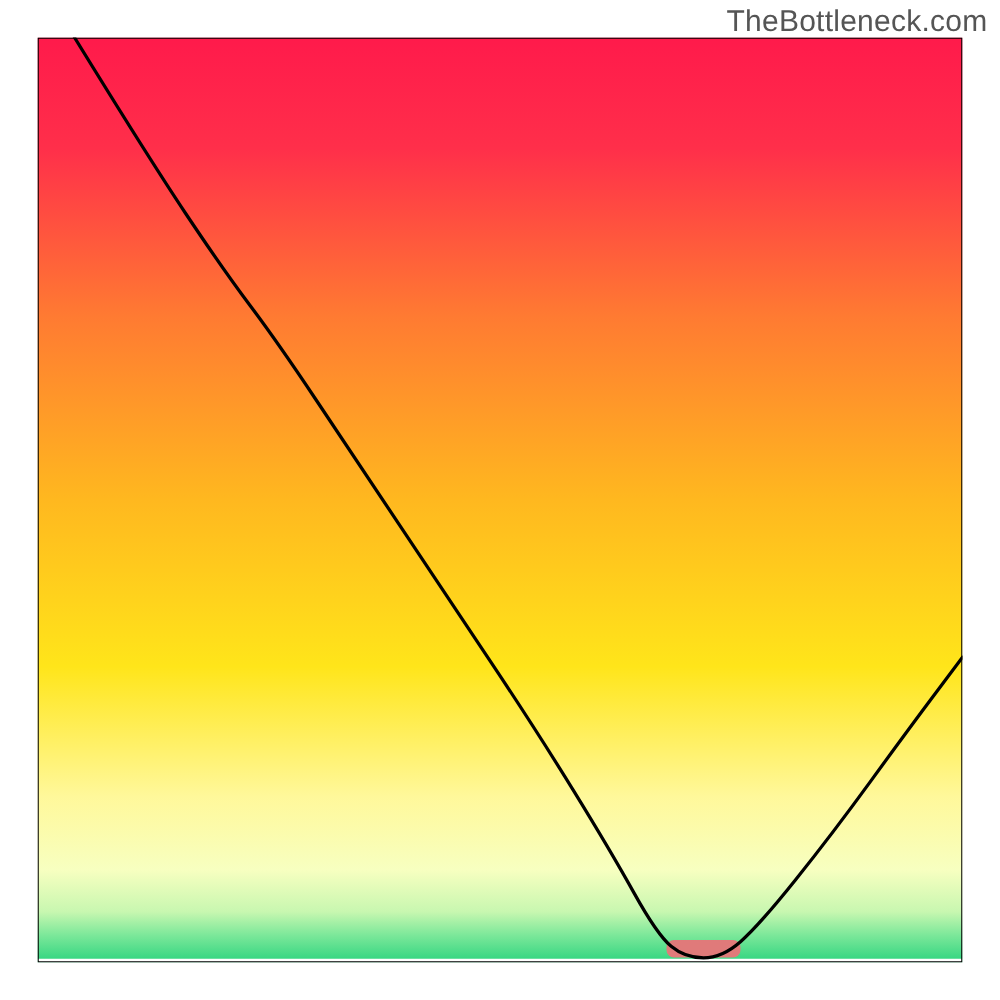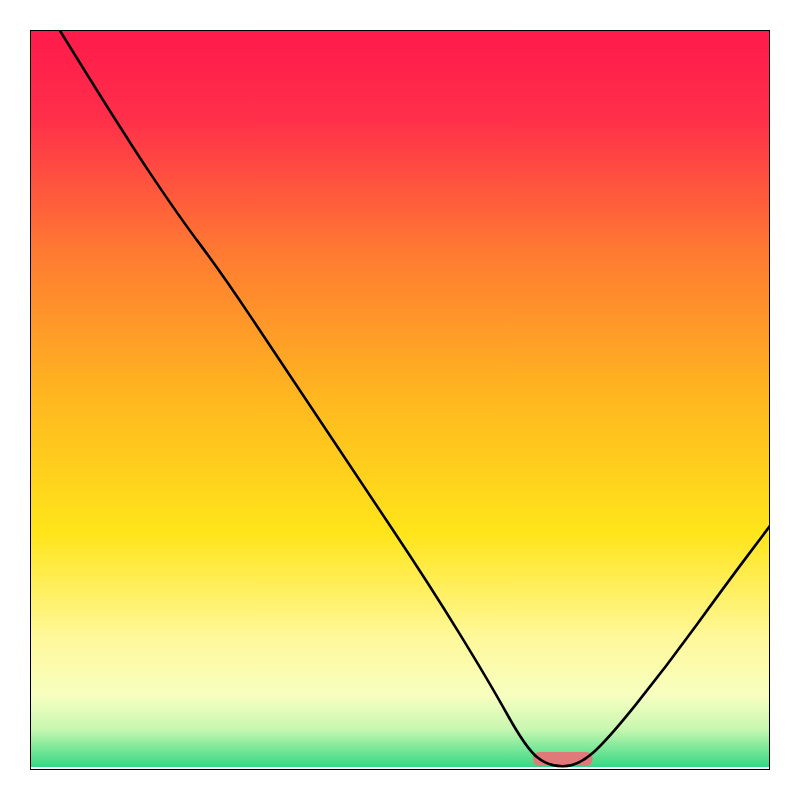--- a/index.html
+++ b/index.html
@@ -36,20 +36,21 @@
   svg.chart {
     position: absolute;
     left: 0;
     top: 0;
   }
 </style>
 </head>
 <body>
 
 <div class="container">
+  <div class="watermark">TheBottleneck.com</div>
 
   <div class="plot-area">
     <svg class="chart" width="740" height="740" viewBox="0 0 740 740">
       <defs>
         <linearGradient id="bg-grad" x1="0" y1="0" x2="0" y2="1">
             <stop offset="0%" stop-color="#ff1a4b"></stop>
             <stop offset="12%" stop-color="#ff2f4a"></stop>
             <stop offset="30%" stop-color="#ff7a32"></stop>
             <stop offset="50%" stop-color="#ffb81f"></stop>
             <stop offset="68%" stop-color="#ffe51a"></stop>

